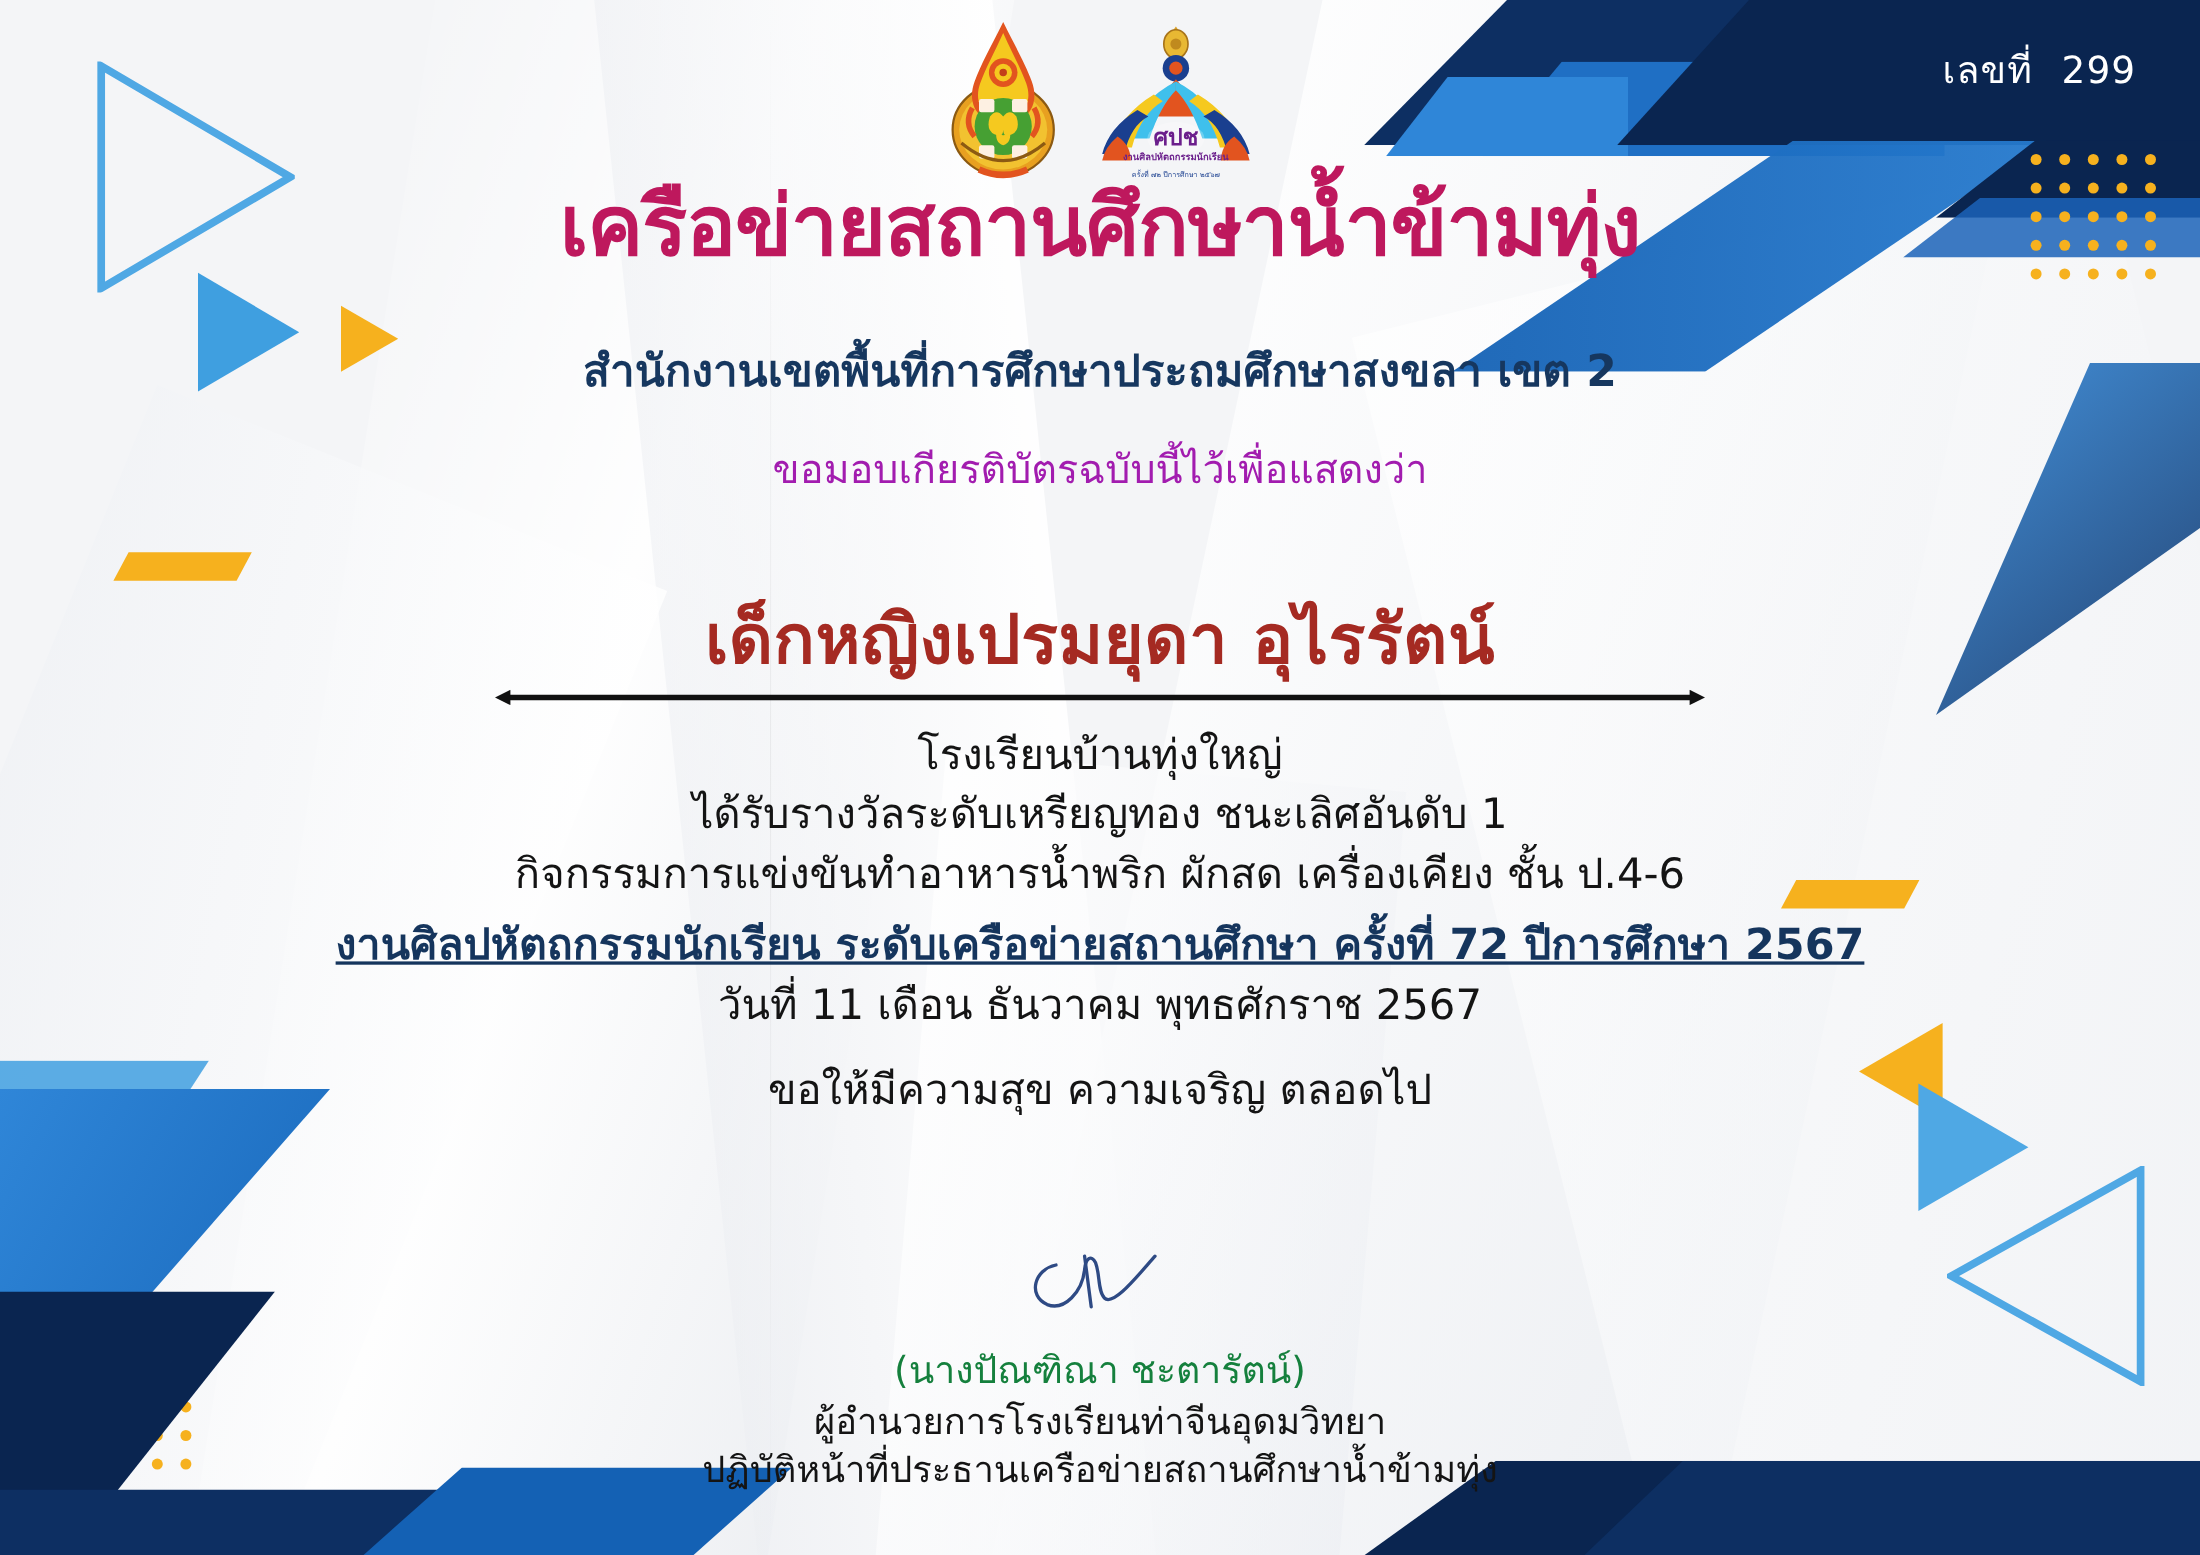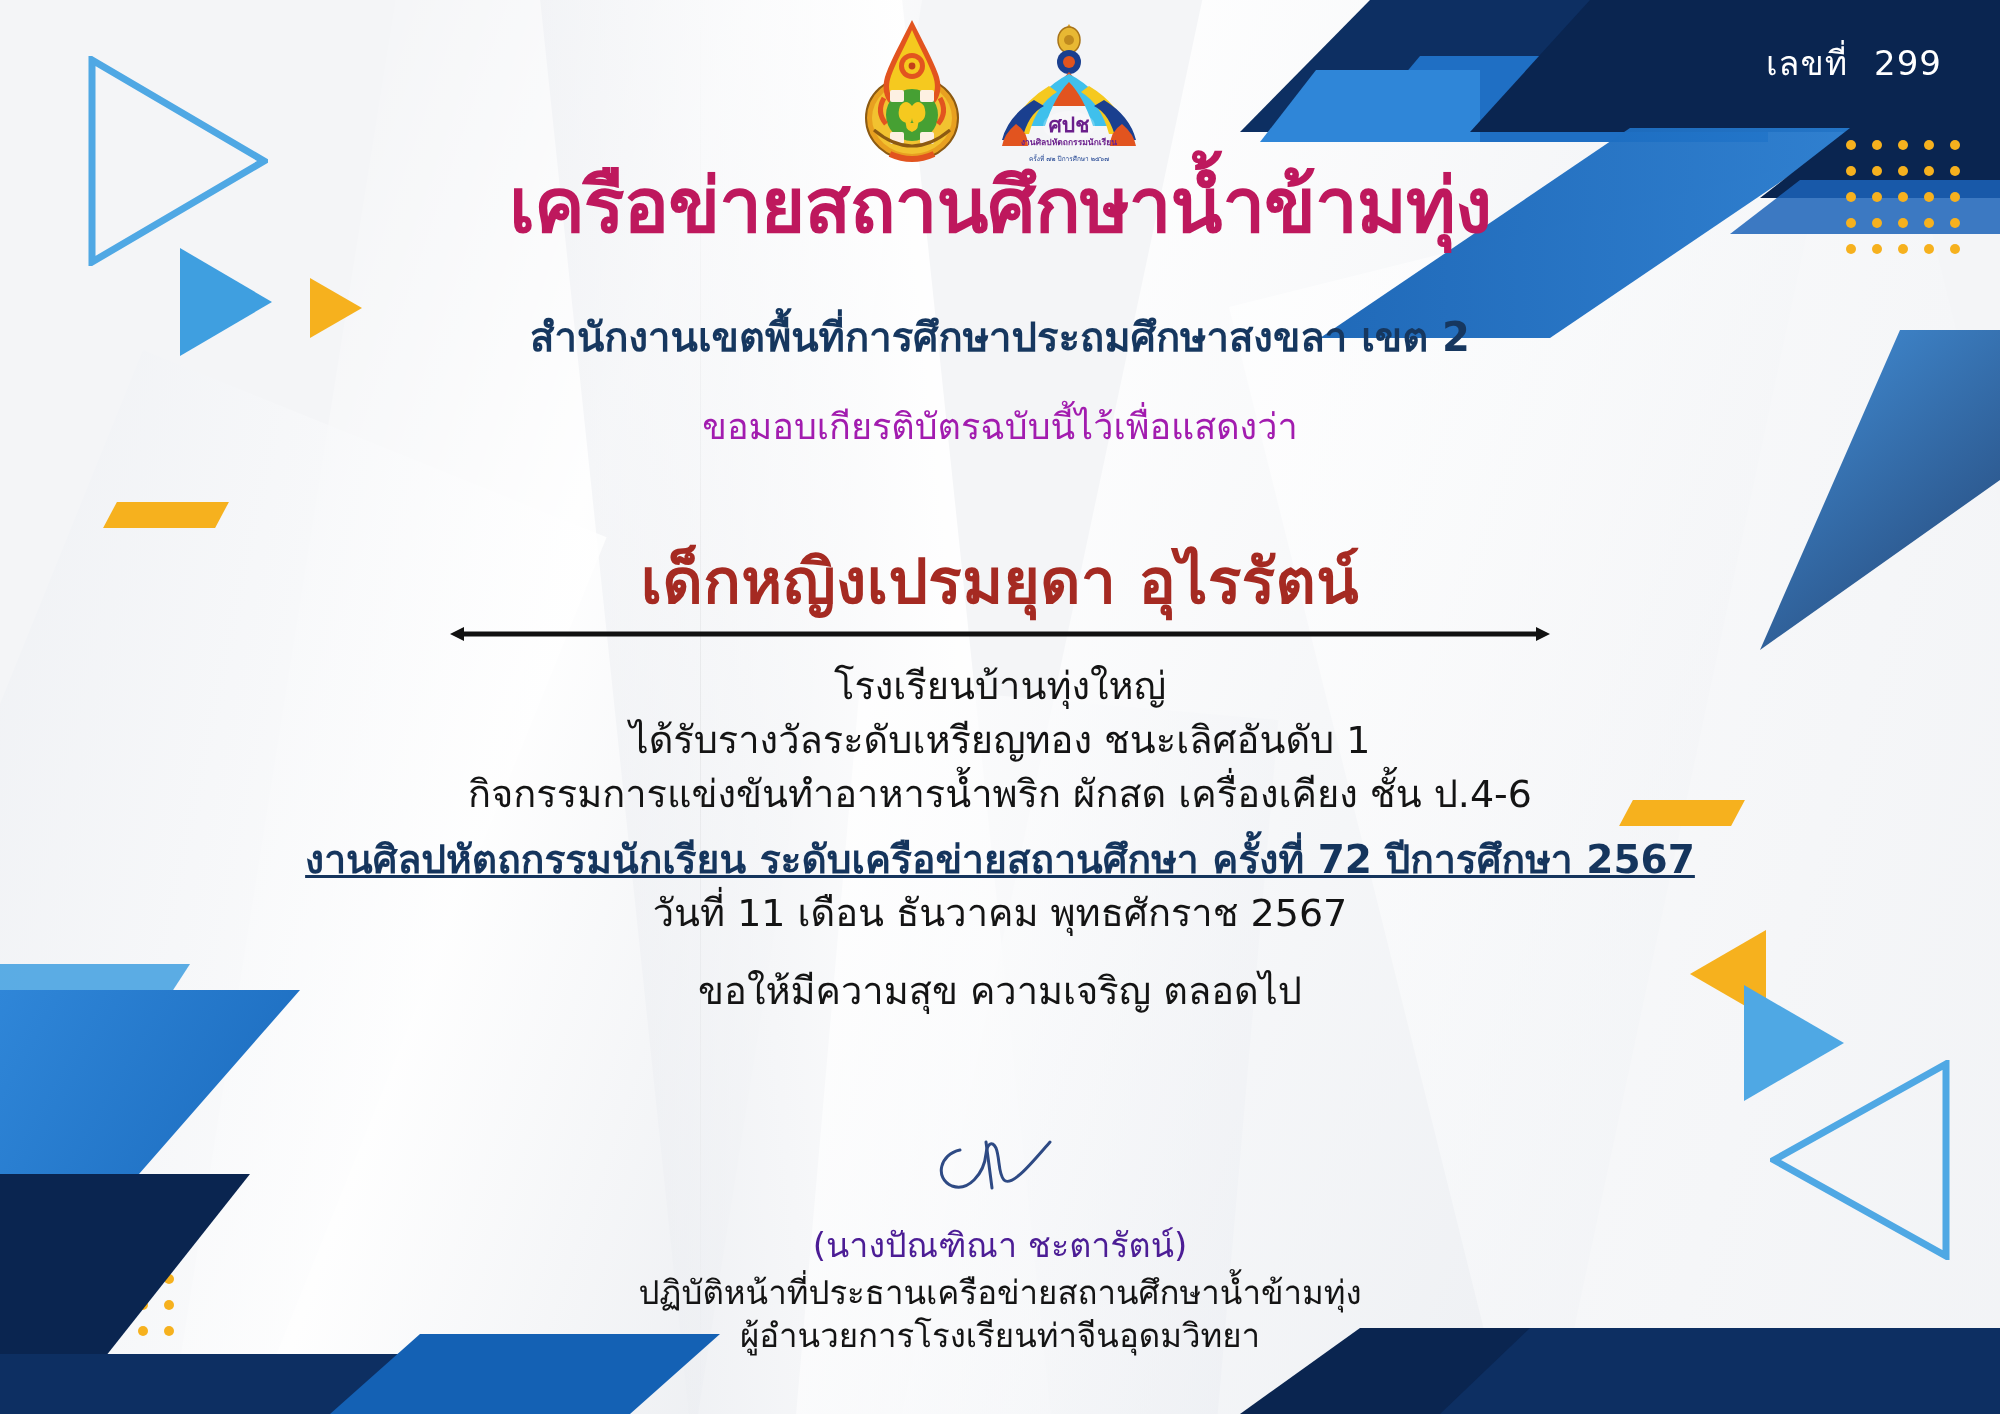--- a/index.html
+++ b/index.html
@@ -179,21 +179,21 @@
   .body .hl{
     color:#15355d;font-weight:700;font-size:39px;margin-top:10px;text-decoration:underline;
   }
   .body .date{}
   .body .wish{margin-top:24px;}
 
   .sign-wrap{
     position:absolute;left:0;right:0;top:1130px;text-align:center;
   }
   .sig svg{display:block;margin:0 auto;}
-  .sig-name{margin-top:18px;font-size:34px;color:#4c1d95;}
+  .sig-name{margin-top:18px;font-size:34px;color:#15803d;}
   .sig-role{font-size:33px;color:#141414;line-height:1.3;}
 
   .vline{position:absolute;left:700px;top:0;bottom:0;width:1px;
     background:linear-gradient(180deg,rgba(0,0,0,0),rgba(0,0,0,.05),rgba(0,0,0,0));}
 </style>
 </head>
 <body>
 
 <div class="cert">
 
@@ -380,18 +380,18 @@
 
     <div class="sign-wrap">
       <div class="sig">
         <svg width="200" height="70" viewBox="0 0 200 70">
           <path d="M60 20 C40 24 34 48 52 56 C68 62 84 44 86 24 C87 14 92 10 96 18
                    C100 28 98 44 104 50 C112 58 134 30 150 12" fill="none" stroke="#2e4a84" stroke-width="3" stroke-linecap="round"></path>
           <path d="M86 12 L92 58" fill="none" stroke="#2e4a84" stroke-width="3" stroke-linecap="round"></path>
         </svg>
       </div>
       <div class="sig-name">(นางปัณฑิณา ชะตารัตน์)</div>
+      <div class="sig-role">ผู้อำนวยการโรงเรียนท่าจีนอุดมวิทยา</div>
       <div class="sig-role">ปฏิบัติหน้าที่ประธานเครือข่ายสถานศึกษาน้ำข้ามทุ่ง</div>
-      <div class="sig-role">ผู้อำนวยการโรงเรียนท่าจีนอุดมวิทยา</div>
     </div>
 
   </div>
 </div>
 
 </body></html>

